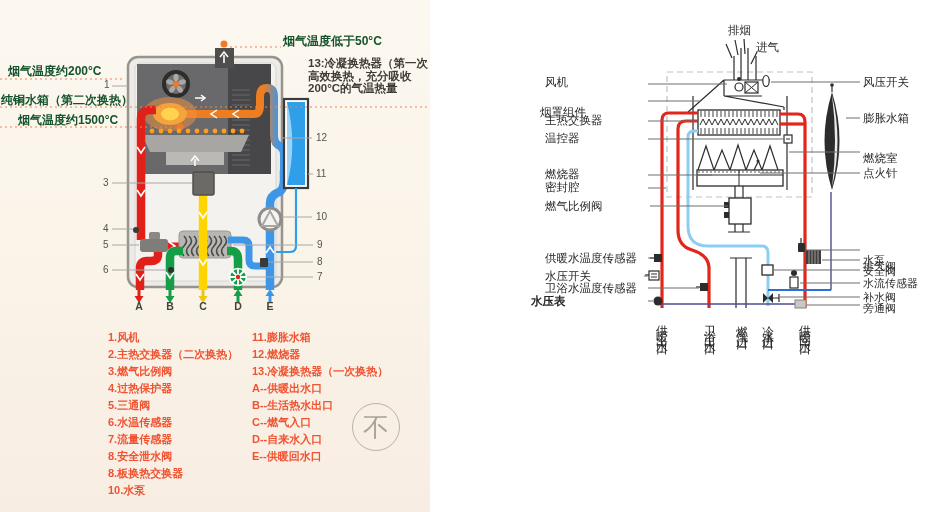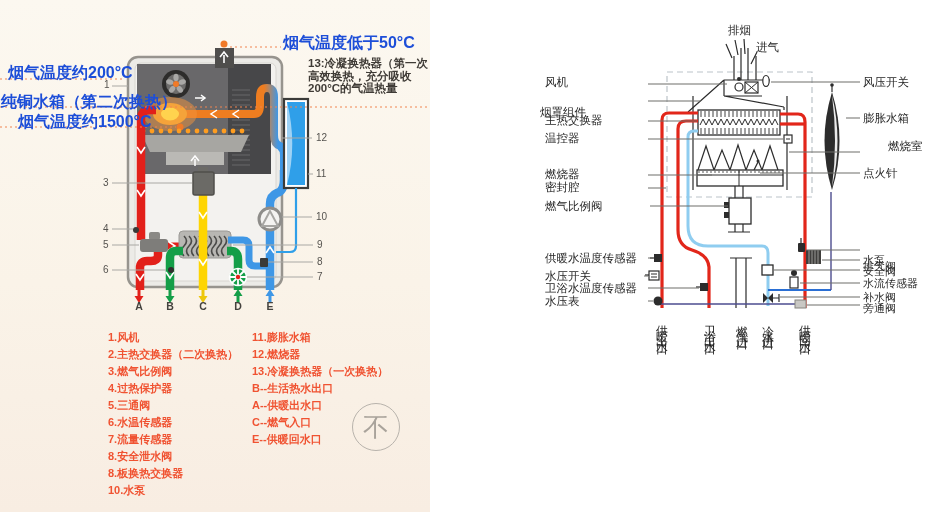--- a/index.html
+++ b/index.html
@@ -1,21 +1,21 @@
 <!DOCTYPE html>
 <html><head>
 <meta charset="utf-8">
 <style>
   html,body{margin:0;padding:0;background:#fff;}
   .stage{position:relative;width:951px;height:512px;background:#ffffff;overflow:hidden;
          font-family:"Liberation Sans","DejaVu Sans",sans-serif;}
   .left-bg{position:absolute;left:0;top:0;width:430px;height:512px;
            background:linear-gradient(180deg,#fcf8f0 0%,#faf3e8 55%,#f8ede2 100%);}
   svg{position:absolute;left:0;top:0;}
-  .lbl{position:absolute;white-space:nowrap;color:#1d4ed8;font-size:16px;font-weight:600;}
+  .lbl{position:absolute;white-space:nowrap;color:#14532d;font-size:12px;font-weight:600;}
   .marker{position:absolute;font-size:10px;font-weight:400;color:#55534f;}
   .port{position:absolute;font-size:10.5px;font-weight:700;color:#44423e;width:10px;text-align:center;}
   .legend-col{position:absolute;font-size:11px;font-weight:600;color:#f05332;line-height:17px;}
   .legend-col div{white-space:nowrap;}
   .condenser-wrap{position:absolute;left:308px;top:57px;width:122px;overflow:hidden;}
   .condenser-wrap div{white-space:nowrap;font-size:11.5px;line-height:12.5px;font-weight:600;color:#3f3b36;}
   .watermark{position:absolute;left:352px;top:403px;width:46px;height:46px;border:1.5px solid #b8b3ac;
              border-radius:50%;display:flex;align-items:center;justify-content:center;
              color:#a9a39b;font-size:26px;font-weight:400;}
   .slabel{position:absolute;white-space:nowrap;color:#262626;font-size:11.5px;font-weight:400;line-height:12px;}
@@ -336,48 +336,49 @@
     <div>6.水温传感器</div>
     <div>7.流量传感器</div>
     <div>8.安全泄水阀</div>
     <div>8.板换热交换器</div>
     <div>10.水泵</div>
   </div>
   <div class="legend-col" style="left:252px;top:329px;">
     <div>11.膨胀水箱</div>
     <div>12.燃烧器</div>
     <div>13.冷凝换热器（一次换热）</div>
+    <div>A--供暖出水口</div>
     <div>B--生活热水出口</div>
-    <div>A--供暖出水口</div>
     <div>C--燃气入口</div>
+    <div>D--自来水入口</div>
     <div>E--供暖回水口</div>
   </div>
 
   <div class="watermark">
     <span>不</span>
   </div>
 
   <div class="slabel" style="left:728px;top:24px;">排烟</div>
   <div class="slabel" style="left:756px;top:41px;">进气</div>
 
   <div class="slabel slabel-left" style="left:545px;top:76px;">风机</div>
   <div class="slabel slabel-left" style="left:540px;top:95px;margin-top:11px;">烟罩组件</div>
   <div class="slabel slabel-left" style="left:545px;top:114px;">主热交换器</div>
   <div class="slabel slabel-left" style="left:545px;top:132px;">温控器</div>
   <div class="slabel slabel-left" style="left:545px;top:168px;">燃烧器</div>
   <div class="slabel slabel-left" style="left:545px;top:181px;">密封腔</div>
   <div class="slabel slabel-left" style="left:545px;top:200px;">燃气比例阀</div>
   <div class="slabel slabel-left" style="left:545px;top:252px;">供暖水温度传感器</div>
   <div class="slabel slabel-left" style="left:545px;top:270px;">水压开关</div>
   <div class="slabel slabel-left" style="left:545px;top:282px;">卫浴水温度传感器</div>
-  <div class="slabel slabel-left" style="left:545px;top:295px;">水压表</div>
+  <div class="slabel slabel-left" style="left:531px;top:295px;font-weight:bold;">水压表</div>
 
   <div class="slabel" style="left:863px;top:76px;">风压开关</div>
   <div class="slabel" style="left:863px;top:112px;">膨胀水箱</div>
-  <div class="slabel" style="left:863px;top:140px;margin-left:25px;">燃烧室</div>
+  <div class="slabel" style="left:863px;top:152px;">燃烧室</div>
   <div class="slabel" style="left:863px;top:167px;">点火针</div>
   <div class="slabel" style="left:863px;top:260px;font-size:11px;">排气阀</div>
   <div class="slabel" style="left:863px;top:254px;font-size:11px;">水泵</div>
   <div class="slabel" style="left:863px;top:265px;font-size:11px;">安全阀</div>
   <div class="slabel" style="left:863px;top:277px;font-size:11px;">水流传感器</div>
   <div class="slabel" style="left:863px;top:291px;font-size:11px;">补水阀</div>
   <div class="slabel" style="left:863px;top:302px;font-size:11px;text-align:center;">旁通阀</div>
 
   <div class="vlabel" style="left:655px;top:316px;">供暖出水口</div>
   <div class="vlabel" style="left:703px;top:316px;">卫浴出水口</div>

